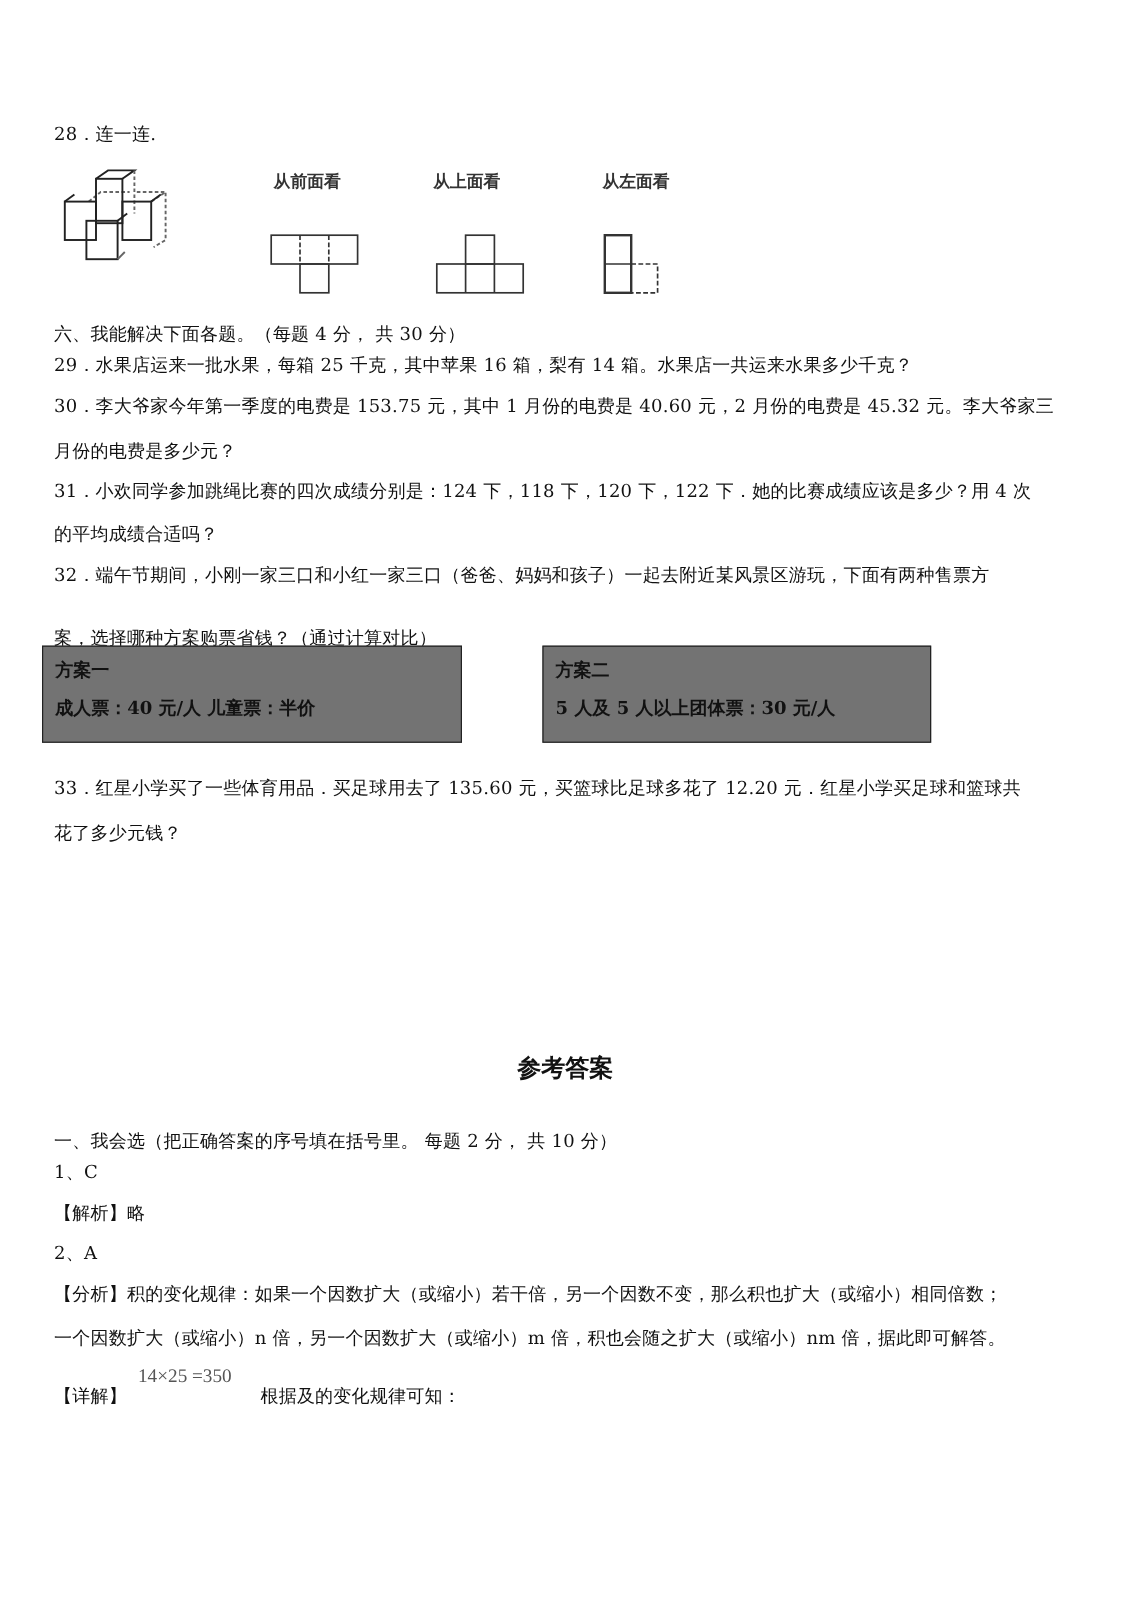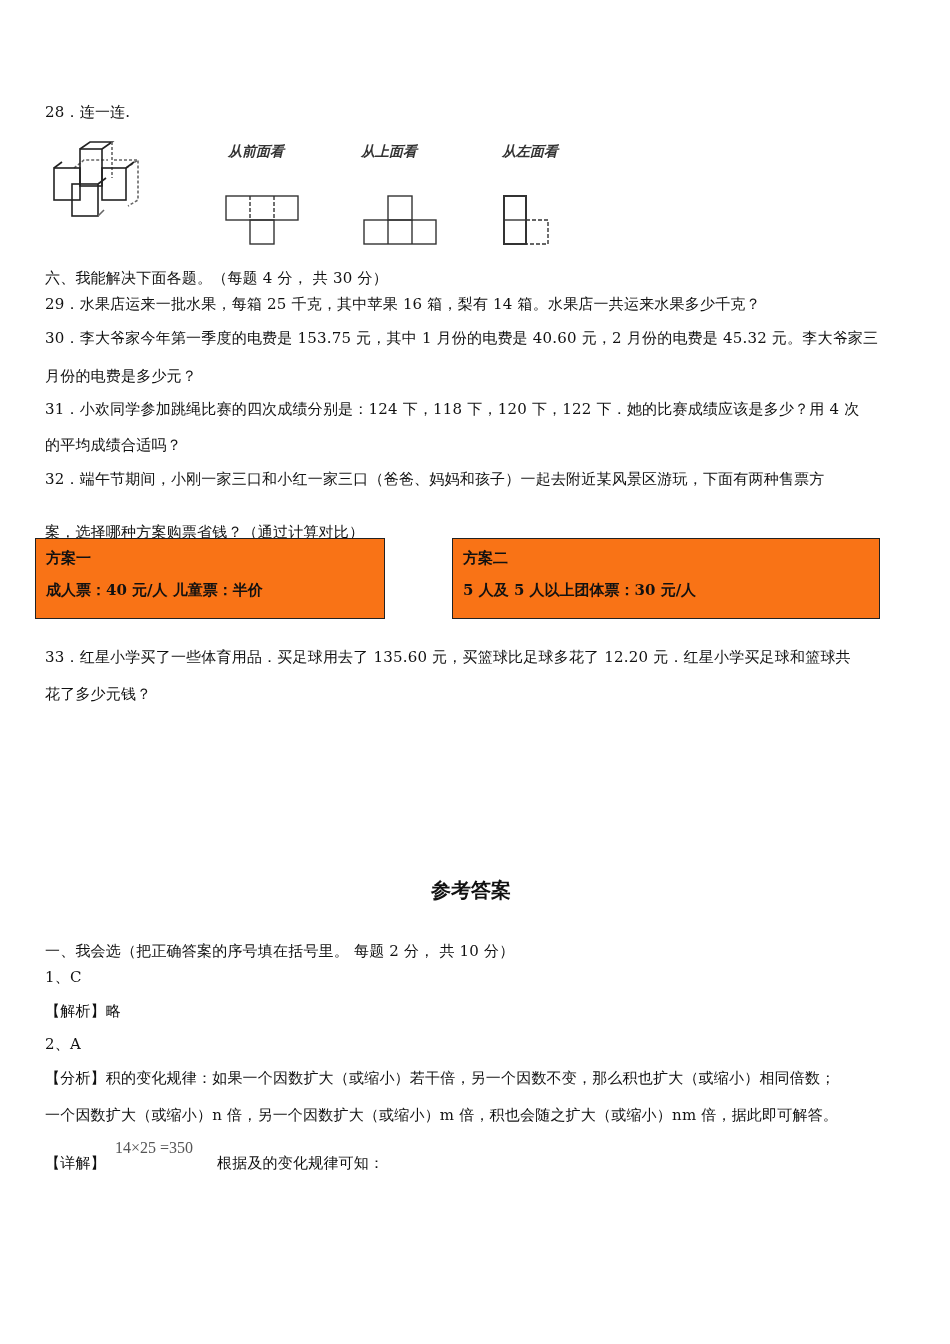--- a/index.html
+++ b/index.html
@@ -5,23 +5,23 @@
   html, body { margin: 0; padding: 0; background: #ffffff; }
   body {
     width: 950px; height: 1344px; position: relative; overflow: hidden;
     font-family: "DejaVu Serif", "Liberation Serif", serif;
     color: #111111;
   }
   .abs { position: absolute; white-space: nowrap; }
   .txt { font-size: 15px; font-weight: normal; line-height: 18px; letter-spacing: 0.2px; }
   .plain { font-weight: normal; }
   .title { font-size: 20px; font-weight: bold; line-height: 24px; }
-  .label { font-size: 14px; font-weight: bold; font-family: "DejaVu Serif", serif; color: #333; font-style: italic; }
+  .label { font-size: 14px; font-weight: bold; font-family: "DejaVu Serif", serif; color: #333; }
   .box {
-    position: absolute; border: 1.5px solid #222; background: #f97316; box-sizing: border-box;
+    position: absolute; border: 1.5px solid #222; background: #737373; box-sizing: border-box;
   }
   .box .line { position: absolute; left: 10px; font-size: 15px; font-weight: bold; white-space: nowrap; }
   .formula { font-family: "Liberation Serif", serif; font-size: 16px; color: #555; font-weight: normal; }
   svg { position: absolute; }
 </style>
 </head>
 <body>
 
 <div class="abs txt plain" style="left:45px; top:103px;">28．连一连.</div>
 
@@ -88,21 +88,21 @@
 <div class="abs txt" style="left:45px; top:400px;">31．小欢同学参加跳绳比赛的四次成绩分别是：124 下，118 下，120 下，122 下．她的比赛成绩应该是多少？用 4 次</div>
 <div class="abs txt" style="left:45px; top:436px;">的平均成绩合适吗？</div>
 
 <div class="abs txt" style="left:45px; top:470px;">32．端午节期间，小刚一家三口和小红一家三口（爸爸、妈妈和孩子）一起去附近某风景区游玩，下面有两种售票方</div>
 <div class="abs txt" style="left:45px; top:507px;margin-top:16px;">案，选择哪种方案购票省钱？（通过计算对比）</div>
 
 <div class="box" style="left:35px; top:538px; width:350px; height:81px;">
   <div class="line" style="top:10px;">方案一</div>
   <div class="line" style="top:42px;">成人票：40 元/人   儿童票：半价</div>
 </div>
-<div class="box" style="left:452px; top:538px; width:428px; height:81px;">
+<div class="box" style="left:452px; top:538px; width:324px; height:81px;">
   <div class="line" style="top:10px;">方案二</div>
   <div class="line" style="top:42px;">5 人及 5 人以上团体票：30 元/人</div>
 </div>
 
 <div class="abs txt" style="left:45px; top:648px;">33．红星小学买了一些体育用品．买足球用去了 135.60 元，买篮球比足球多花了 12.20 元．红星小学买足球和篮球共</div>
 <div class="abs txt" style="left:45px; top:685px;">花了多少元钱？</div>
 
 <div class="abs title" style="left:431px; top:878px;">参考答案</div>
 
 <div class="abs txt plain" style="left:45px; top:942px;">一、我会选（把正确答案的序号填在括号里。 每题  2  分，  共  10  分）</div>

